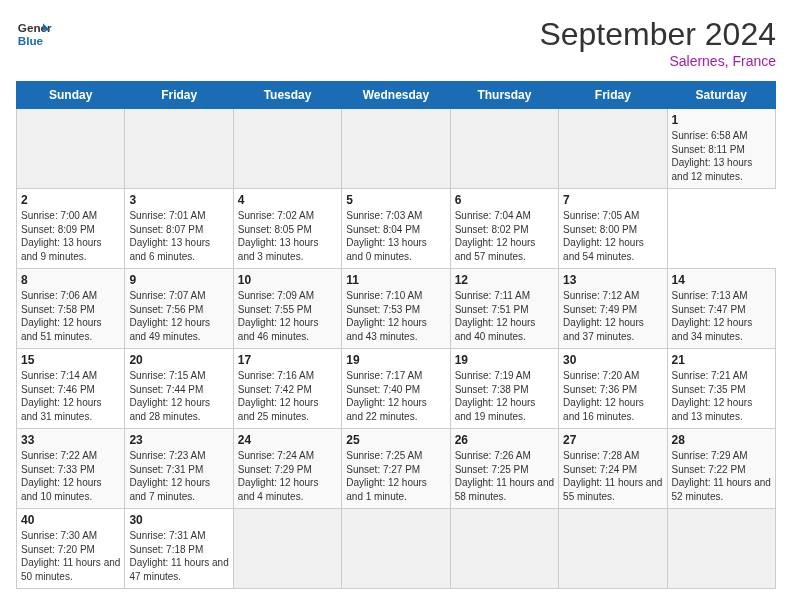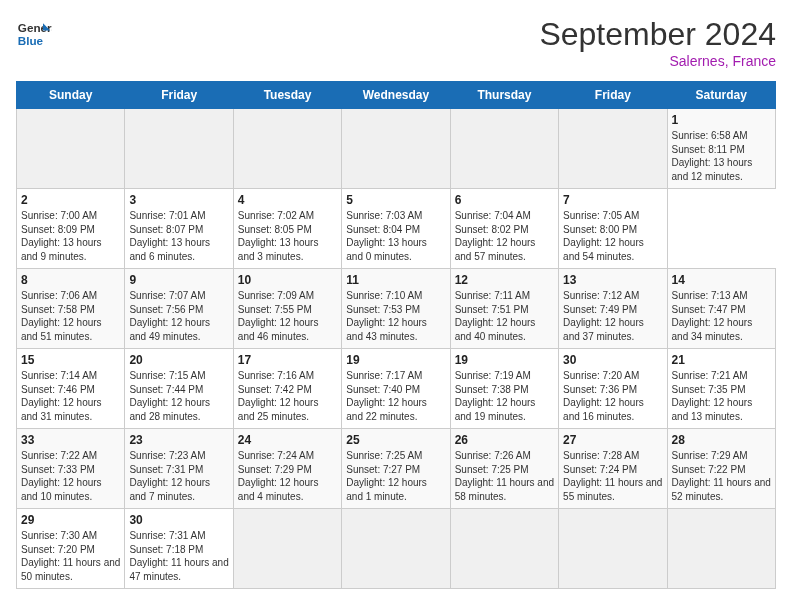--- a/index.html
+++ b/index.html
@@ -226,21 +226,21 @@
           <span class="day-num">27</span>
           <div class="day-info">Sunrise: 7:28 AM<br>Sunset: 7:24 PM<br>Daylight: 11 hours and 55 minutes.</div>
         </td>
         <td>
           <span class="day-num">28</span>
           <div class="day-info">Sunrise: 7:29 AM<br>Sunset: 7:22 PM<br>Daylight: 11 hours and 52 minutes.</div>
         </td>
       </tr>
       <tr>
         <td>
-          <span class="day-num">29</span>
+          <span class="day-num">40</span>
           <div class="day-info">Sunrise: 7:30 AM<br>Sunset: 7:20 PM<br>Daylight: 11 hours and 50 minutes.</div>
         </td>
         <td>
           <span class="day-num">30</span>
           <div class="day-info">Sunrise: 7:31 AM<br>Sunset: 7:18 PM<br>Daylight: 11 hours and 47 minutes.</div>
         </td>
         <td class="empty-cell"></td>
         <td class="empty-cell"></td>
         <td class="empty-cell"></td>
         <td class="empty-cell"></td>

